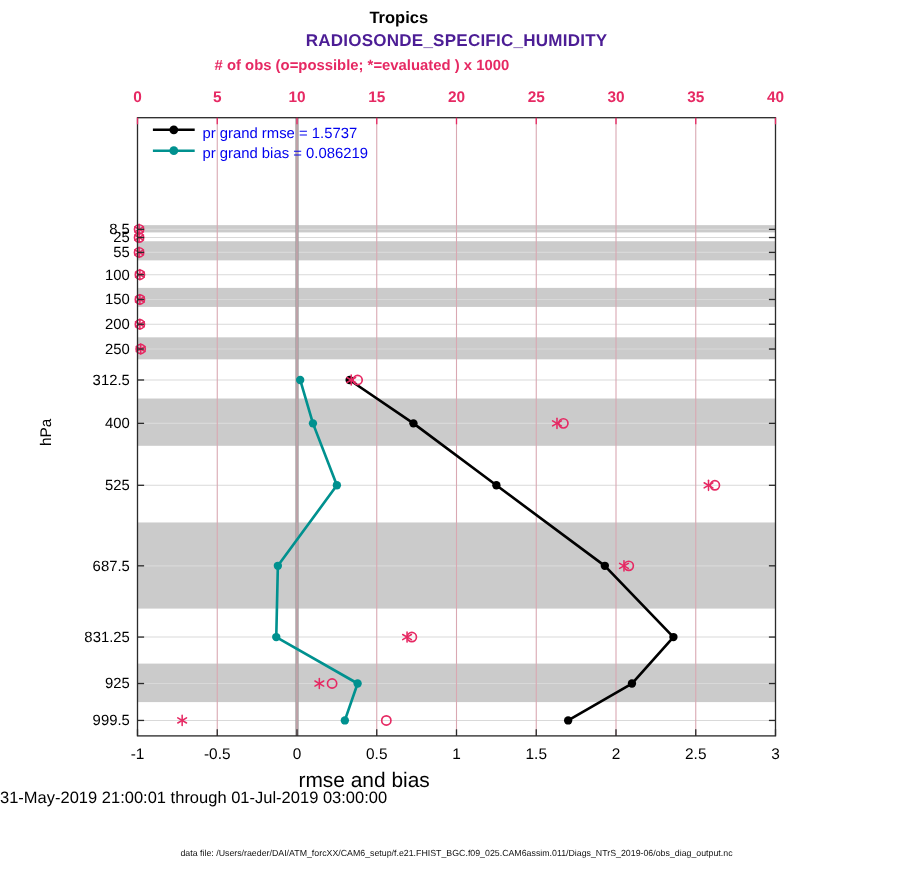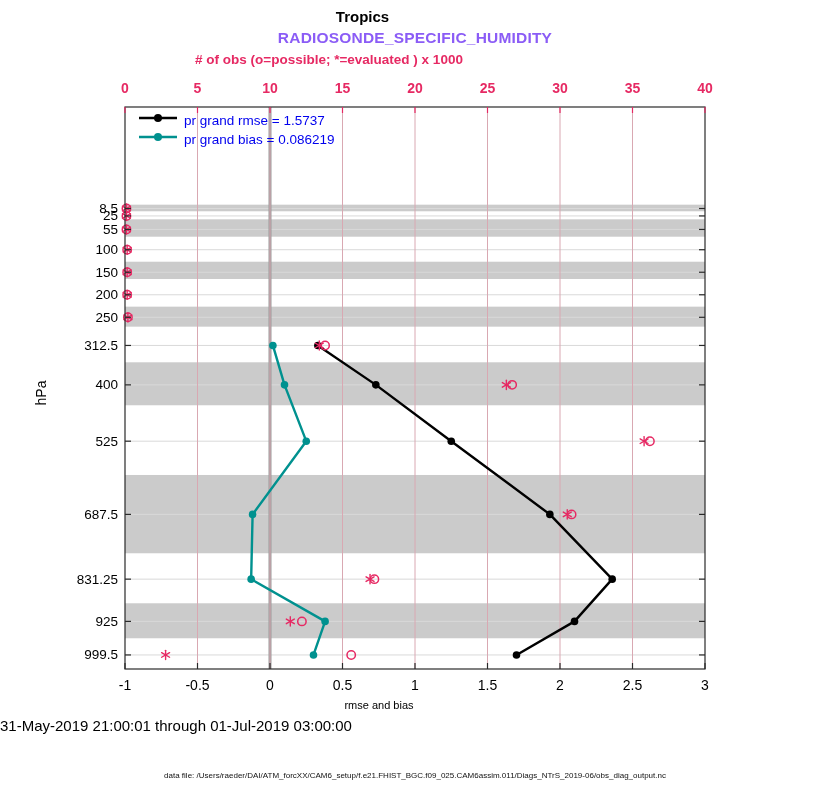--- a/index.html
+++ b/index.html
@@ -2,30 +2,30 @@
 <html><head>
 <meta charset="utf-8">
 <style>
   html,body{margin:0;padding:0;background:#fff;}
   .figure{
     position:relative;width:830px;height:800px;background:#ffffff;
     font-family:"Liberation Sans","DejaVu Sans",sans-serif;overflow:hidden;
   }
   .abs{position:absolute;}
   .title{top:8px;left:0;width:725px;text-align:center;font-size:15px;font-weight:bold;color:#000;}
-  .subtitle{top:29px;left:0;width:830px;text-align:center;font-size:15.5px;font-weight:bold;color:#8b5cf6;letter-spacing:0.2px;}
+  .subtitle{top:29px;left:0;width:830px;text-align:center;font-size:15.5px;font-weight:bold;color:#4c1d95;letter-spacing:0.2px;}
   .obs-label{top:52px;left:0;width:658px;text-align:center;font-size:13.5px;font-weight:bold;}
   svg.plot{top:0;left:0;}
   .legend{top:113px;left:138px;}
   .legend-row{display:flex;align-items:flex-start;height:19px;}
   .legend-row svg{display:block;margin-right:6px;}
   .legend-row span{font-size:13.5px;white-space:nowrap;}
   .ylabel{top:385px;left:24px;width:70px;text-align:center;font-size:14px;color:#000;
           transform:translate(-18px,0) rotate(-90deg);transform-origin:center;}
-  .xlabel{top:699px;left:0;width:662px;text-align:center;font-size:11px;color:#000;padding-left:48px;}
+  .xlabel{top:699px;left:0;width:662px;text-align:center;font-size:19px;color:#000;}
   .daterange{top:717px;left:0;width:830px;text-align:left;font-size:15px;color:#000;}
   .footer{top:771px;left:0;width:830px;text-align:center;font-size:8px;color:#111;}
 </style>
 </head>
 <body>
 
 <div class="figure">
 
   <svg class="plot abs" id="plot" width="830" height="800" viewBox="0 0 830 800">
       <g>

